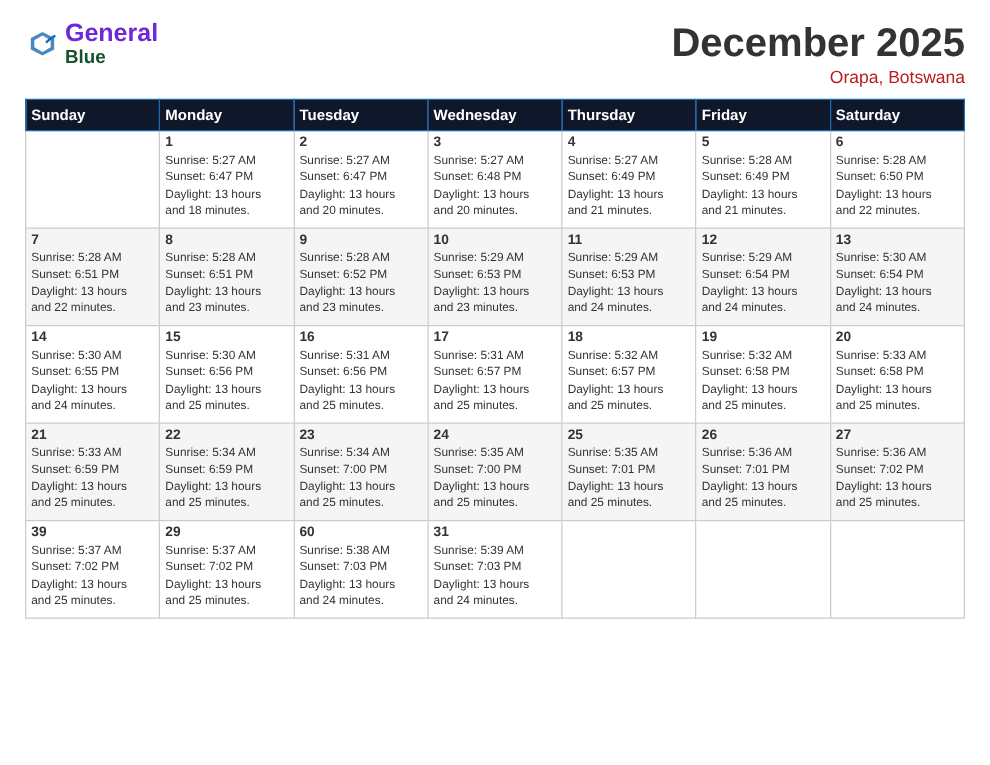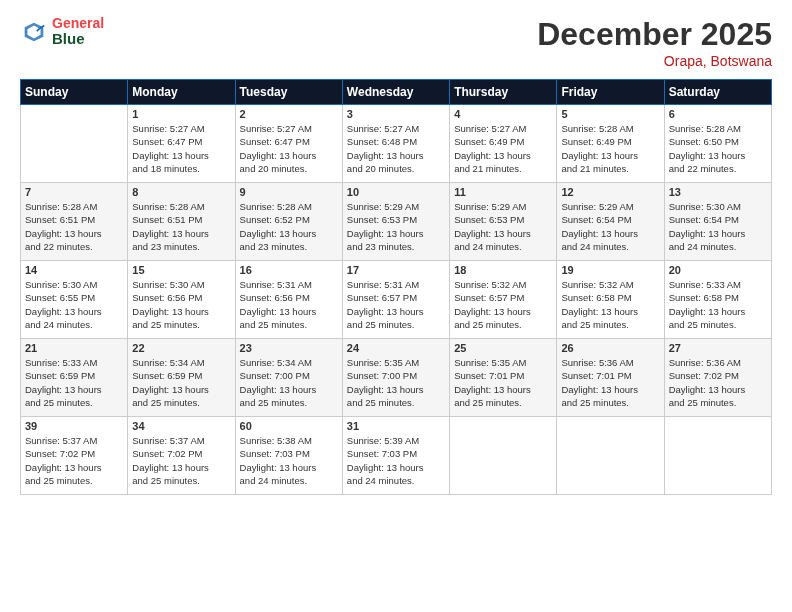--- a/index.html
+++ b/index.html
@@ -25,23 +25,23 @@
     .logo {
       display: flex;
       align-items: center;
     }
     .logo-text {
       display: flex;
       flex-direction: column;
       line-height: 1.1;
     }
     .logo-general {
-      font-size: 14px;
-      font-weight: bold;
-      color: #ef4444;
+      font-size: 20px;
+      font-weight: bold;
+      color: #6d28d9;
     }
     .logo-blue {
       font-size: 15px;
       font-weight: bold;
       color: #14532d;
     }
     .logo-icon {
       width: 28px;
       height: 28px;
       margin-right: 4px;
@@ -331,21 +331,21 @@
         </tr>
         <tr>
           <td>
             <span class="day-number">39</span>
             <div class="cell-text">Sunrise: 5:37 AM</div>
             <div class="cell-text">Sunset: 7:02 PM</div>
             <div class="cell-text">Daylight: 13 hours</div>
             <div class="cell-text">and 25 minutes.</div>
           </td>
           <td>
-            <span class="day-number">34</span>
+            <span class="day-number">29</span>
             <div class="cell-text">Sunrise: 5:37 AM</div>
             <div class="cell-text">Sunset: 7:02 PM</div>
             <div class="cell-text">Daylight: 13 hours</div>
             <div class="cell-text">and 25 minutes.</div>
           </td>
           <td>
             <span class="day-number">60</span>
             <div class="cell-text">Sunrise: 5:38 AM</div>
             <div class="cell-text">Sunset: 7:03 PM</div>
             <div class="cell-text">Daylight: 13 hours</div>

